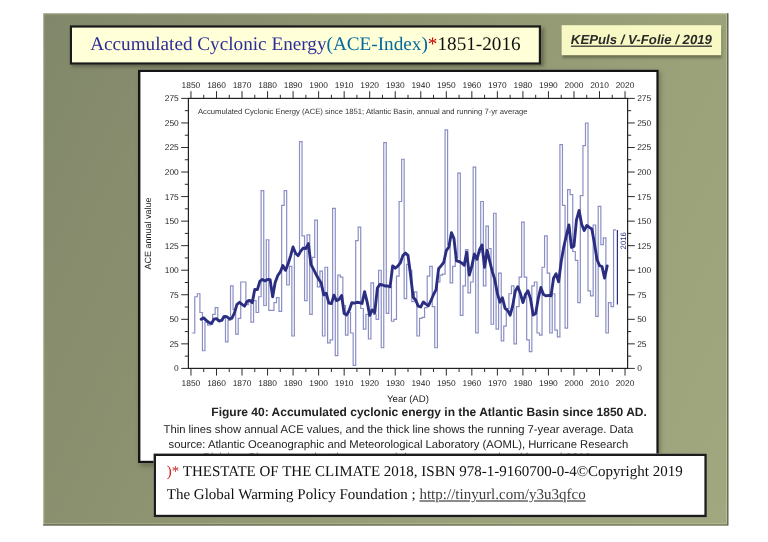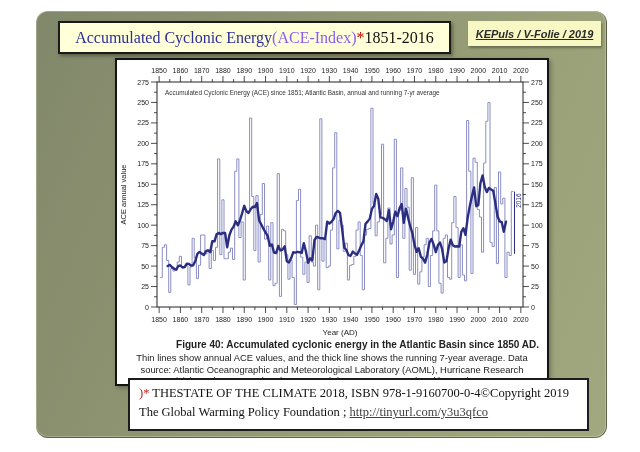--- a/index.html
+++ b/index.html
@@ -1,28 +1,28 @@
 <!DOCTYPE html>
 <html><head>
 <meta charset="utf-8">
 <style>
   html,body{margin:0;padding:0;background:#ffffff;font-family:"Liberation Sans",sans-serif;}
   #page{position:relative;width:640px;height:452px;background:#ffffff;overflow:hidden;}
 
   .slide{position:absolute;left:36px;top:11px;width:570px;height:426px;
     background:linear-gradient(115deg,#81876a 0%,#8f9571 40%,#9aa078 70%,#a1a77e 100%);
     border-right:1px solid rgba(50,52,35,.5);border-bottom:1px solid rgba(50,52,35,.5);
-    box-shadow:inset 0 0 0 1px rgba(255,255,230,.25);border-radius:12px;}
+    box-shadow:inset 0 0 0 1px rgba(255,255,230,.25);}
 
   .title-box{position:absolute;left:58px;top:21px;width:389px;height:29px;
     background:#ffffd8;border:2px solid #1a1a1a;box-shadow:2px 2px 3px rgba(40,40,25,.45);
     display:flex;align-items:center;justify-content:center;
     font-family:"Liberation Serif",serif;font-size:16px;font-weight:500;white-space:nowrap;}
   .title-part1{color:#2d2d9a;}
-  .title-part2{color:#8b5cf6;}
+  .title-part2{color:#0369a1;}
   .title-star{color:#cc0000;}
   .title-part3{color:#111111;text-align:center;}
 
   .badge{position:absolute;left:468px;top:21px;width:133px;height:25px;
     background:#f8f8c4;box-shadow:1px 2px 2px rgba(40,40,25,.4);
     display:flex;align-items:center;justify-content:center;
     font-size:11px;font-style:italic;font-weight:bold;color:#2a2a2a;}
 
   .chart-panel{position:absolute;left:115px;top:58px;width:434px;height:328px;
     background:#ffffff;border:2px solid #141414;box-sizing:border-box;

